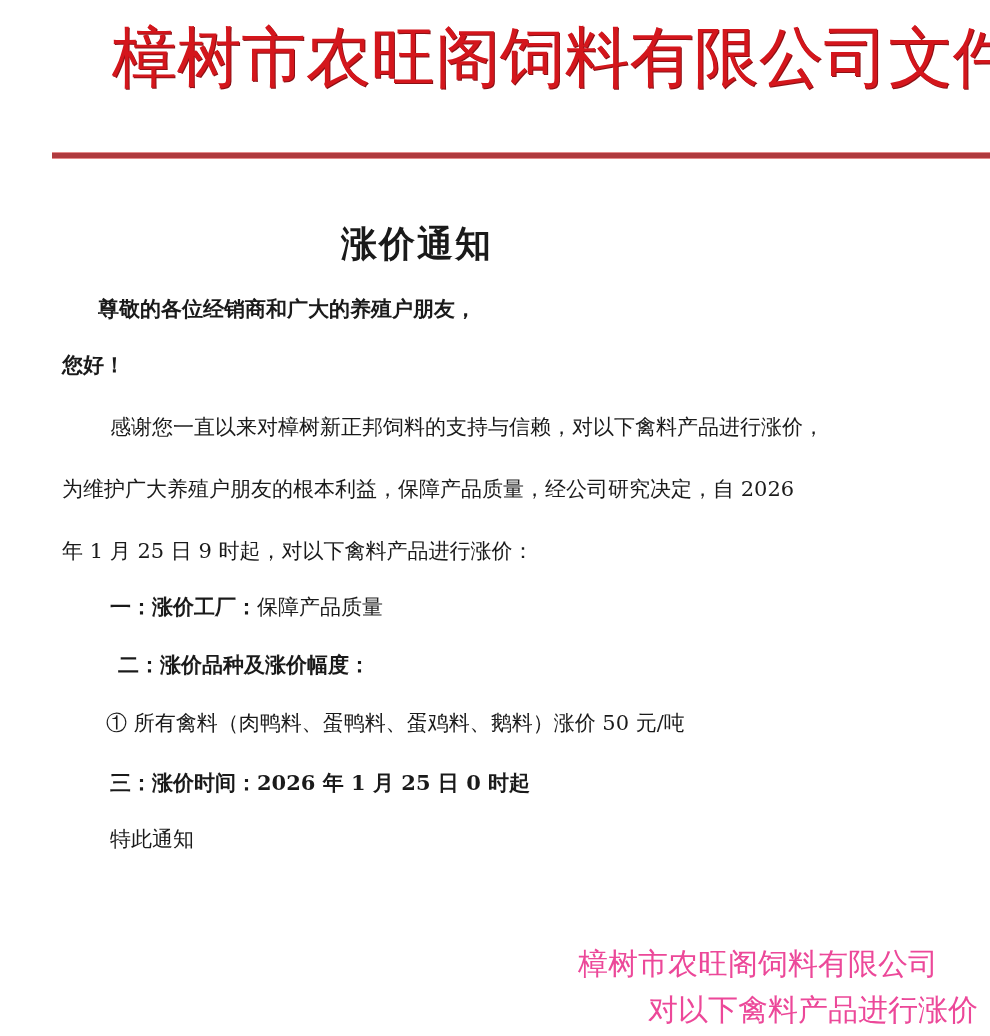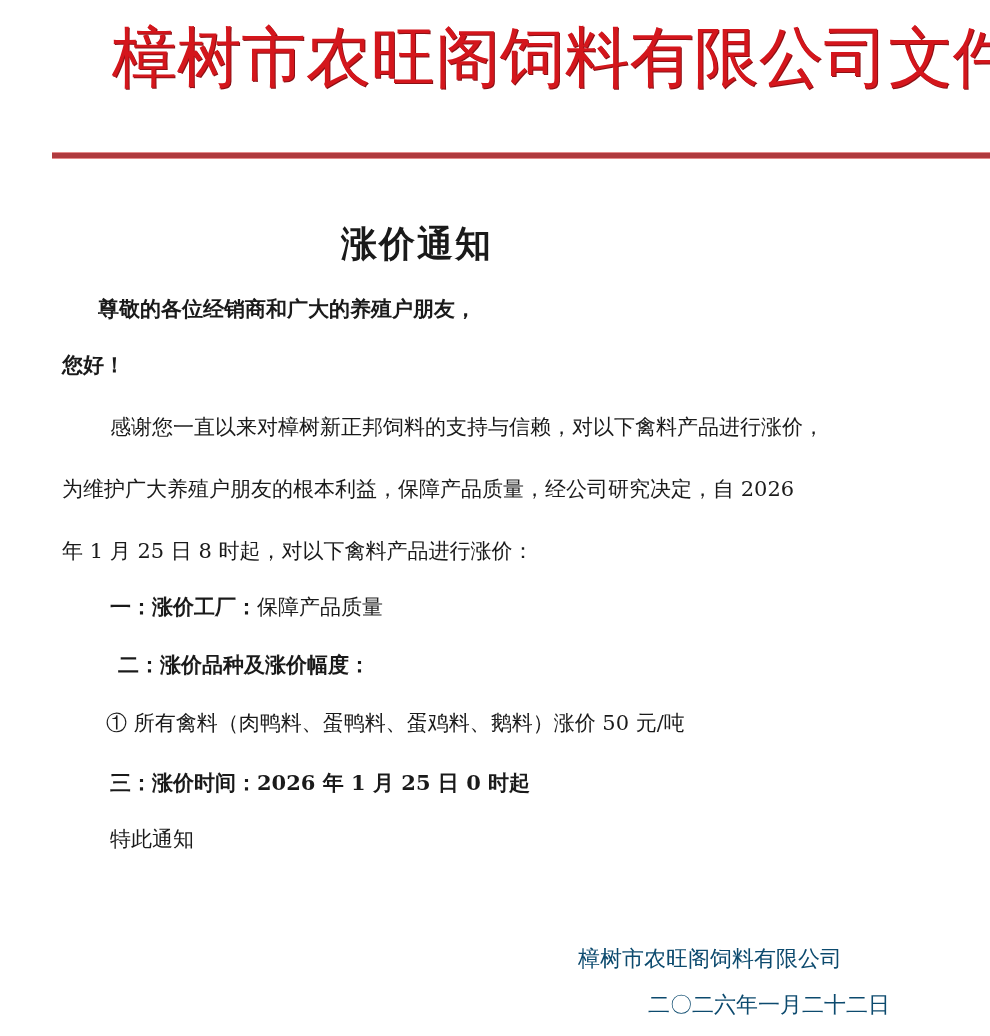--- a/index.html
+++ b/index.html
@@ -22,41 +22,41 @@
   }
   .doc-title {
     position: absolute; left: 0; width: 814px; top: 220px; text-align: center;
     font-size: 36px; font-weight: bold; letter-spacing: 2px;
     padding-left: 20px; box-sizing: border-box;
   }
   .line {
     position: absolute; font-size: 21px; white-space: nowrap; line-height: 30px;
   }
   .bold { font-weight: bold; }
-  .sig { position: absolute; font-size: 22px; white-space: nowrap; color: #0c4a6e; }
+  .sig { position: absolute; font-size: 30px; white-space: nowrap; color: #ec4899; }
 </style>
 </head>
 <body>
 
 <div class="header-title">樟树市农旺阁饲料有限公司文件</div>
 <div class="header-rule"></div>
 
 <div class="doc-title">涨价通知</div>
 
 <div class="line bold" style="left:62px; top:294px;margin-left:36px;">尊敬的各位经销商和广大的养殖户朋友，</div>
 <div class="line bold" style="left:62px; top:350px;">您好！</div>
 
 <div class="line" style="left:110px; top:412px;">感谢您一直以来对樟树新正邦饲料的支持与信赖，对以下禽料产品进行涨价，</div>
 <div class="line" style="left:62px; top:474px;">为维护广大养殖户朋友的根本利益，保障产品质量，经公司研究决定，自 2026</div>
-<div class="line" style="left:62px; top:536px;">年 1 月 25 日 8 时起，对以下禽料产品进行涨价：</div>
+<div class="line" style="left:62px; top:536px;">年 1 月 25 日 9 时起，对以下禽料产品进行涨价：</div>
 
 <div class="line" style="left:110px; top:592px;">
   <span class="bold">一：涨价工厂：</span><span>保障产品质量</span>
 </div>
 <div class="line bold" style="left:118px; top:650px;">二：涨价品种及涨价幅度：</div>
 <div class="line" style="left:106px; top:708px;">① 所有禽料（肉鸭料、蛋鸭料、蛋鸡料、鹅料）涨价 50 元/吨</div>
 <div class="line" style="left:110px; top:768px;text-align:right;">
   <span class="bold">三：涨价时间：</span><span class="bold">2026 年 1 月 25 日 0 时起</span>
 </div>
 <div class="line" style="left:110px; top:824px;">特此通知</div>
 
 <div class="sig" style="left:578px; top:944px;">樟树市农旺阁饲料有限公司</div>
-<div class="sig" style="left:648px; top:990px;">二〇二六年一月二十二日</div>
+<div class="sig" style="left:648px; top:990px;">对以下禽料产品进行涨价</div>
 
 </body></html>

